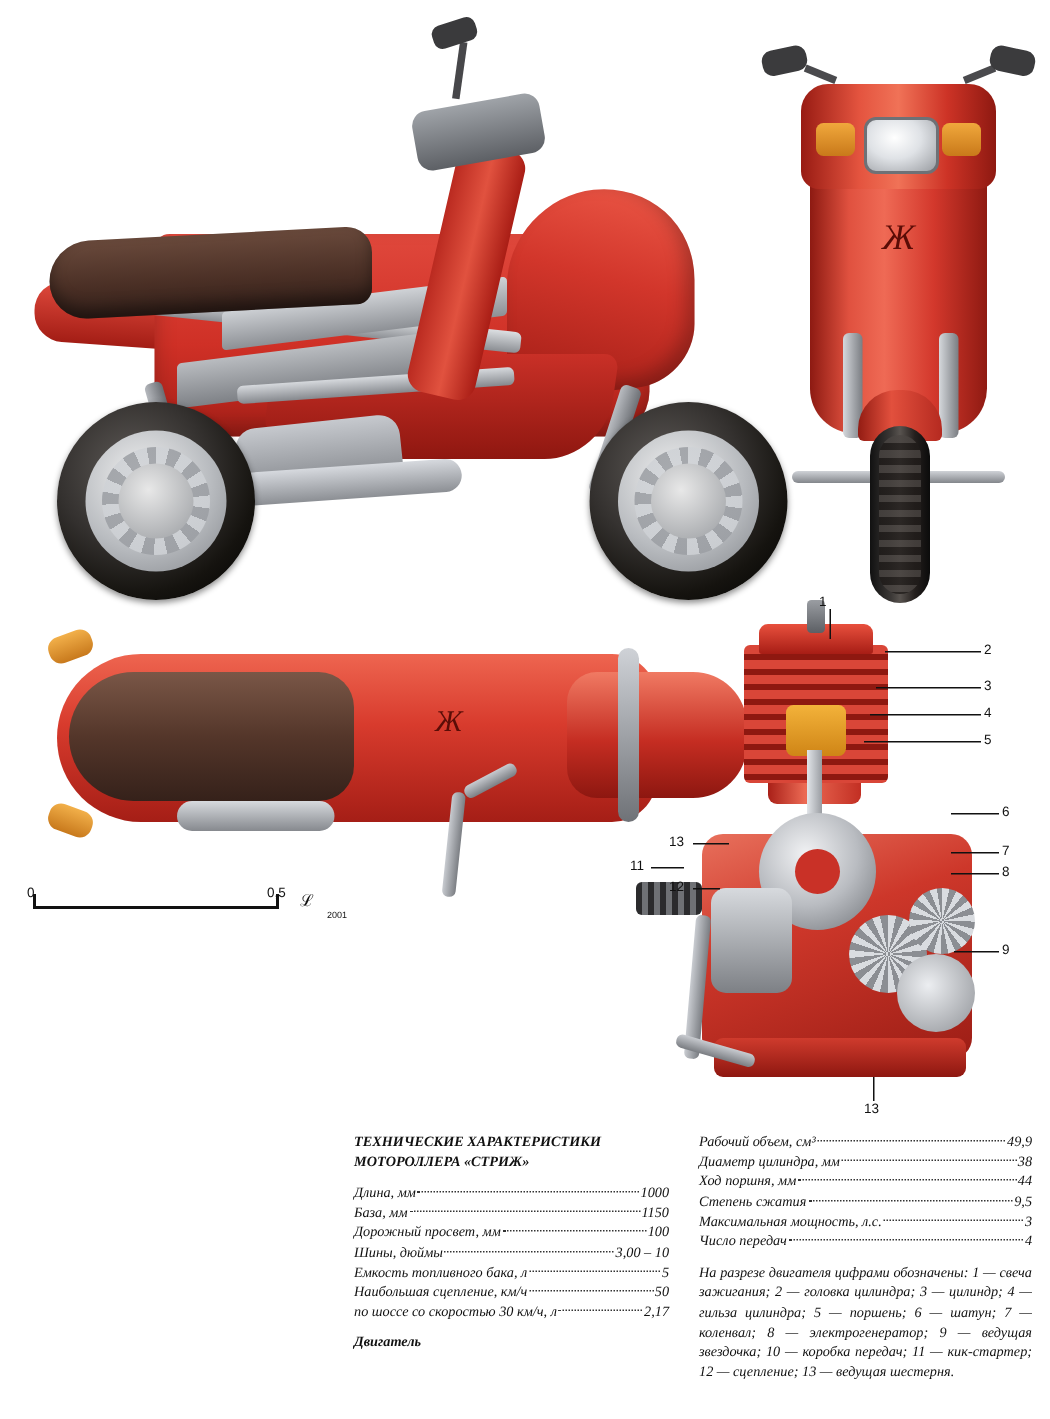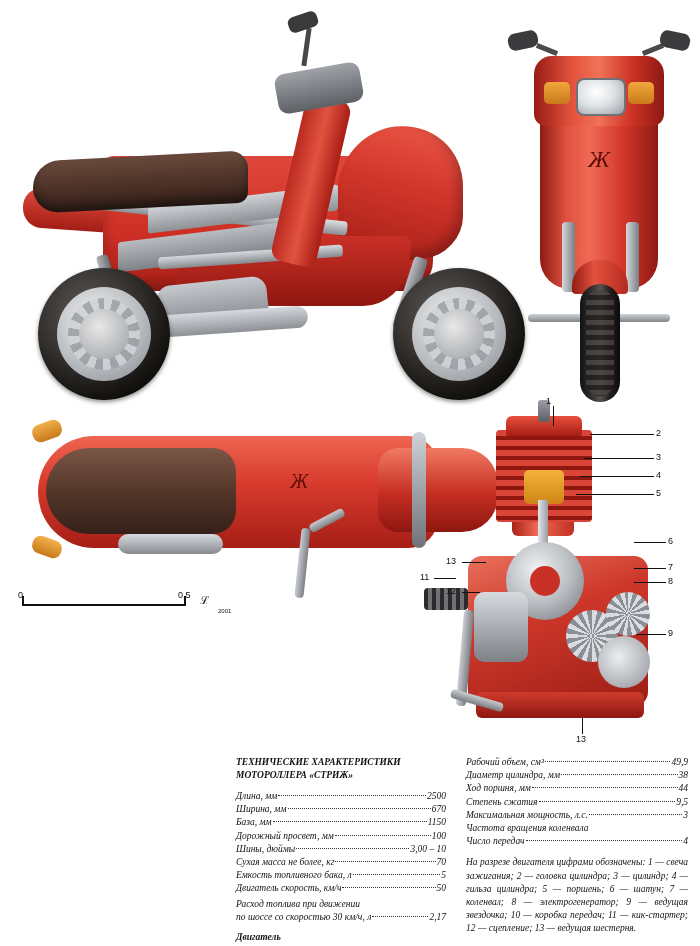--- a/index.html
+++ b/index.html
@@ -374,59 +374,48 @@
 
     <div class="spec-col" id="spec-left">
       <div class="spec-title">
         <span>ТЕХНИЧЕСКИЕ ХАРАКТЕРИСТИКИ</span><br>
         <span>МОТОРОЛЛЕРА «СТРИЖ»</span>
       </div>
 
       <div class="spec-row">
         <span class="lbl">Длина, мм</span>
         <span class="dots"></span>
-        <span class="val">2500</span>
-      </div>
-      <div class="spec-row">
-        <span class="lbl">Ширина, мм</span>
-        <span class="dots"></span>
-        <span class="val">670</span>
+        <span class="val">1000</span>
       </div>
       <div class="spec-row">
         <span class="lbl">База, мм</span>
         <span class="dots"></span>
         <span class="val">1150</span>
       </div>
       <div class="spec-row">
         <span class="lbl">Дорожный просвет, мм</span>
         <span class="dots"></span>
         <span class="val">100</span>
       </div>
       <div class="spec-row">
         <span class="lbl">Шины, дюймы</span>
         <span class="dots"></span>
         <span class="val">3,00 – 10</span>
       </div>
       <div class="spec-row">
-        <span class="lbl">Сухая масса не более, кг</span>
-        <span class="dots"></span>
-        <span class="val">70</span>
-      </div>
-      <div class="spec-row">
         <span class="lbl">Емкость топливного бака, л</span>
         <span class="dots"></span>
         <span class="val">5</span>
       </div>
       <div class="spec-row">
-        <span class="lbl">Двигатель скорость, км/ч</span>
+        <span class="lbl">Наибольшая сцепление, км/ч</span>
         <span class="dots"></span>
         <span class="val">50</span>
       </div>
 
-      <div class="spec-note">Расход топлива при движении</div>
       <div class="spec-row">
         <span class="lbl">по шоссе со скоростью 30 км/ч, л</span>
         <span class="dots"></span>
         <span class="val">2,17</span>
       </div>
 
       <div class="spec-head">Двигатель</div>
 
     </div>
 
@@ -449,21 +438,20 @@
       <div class="spec-row">
         <span class="lbl">Степень сжатия</span>
         <span class="dots"></span>
         <span class="val">9,5</span>
       </div>
       <div class="spec-row">
         <span class="lbl">Максимальная мощность, л.с.</span>
         <span class="dots"></span>
         <span class="val">3</span>
       </div>
-      <div class="wrapline">Частота вращения коленвала</div>
       <div class="spec-row">
         <span class="lbl">Число передач</span>
         <span class="dots"></span>
         <span class="val">4</span>
       </div>
 
       <div class="spec-para">На разрезе двигателя цифрами обозначены: 1 — свеча зажигания; 2 — головка цилиндра; 3 — цилиндр; 4 — гильза цилиндра; 5 — поршень; 6 — шатун; 7 — коленвал; 8 — электрогенератор; 9 — ведущая звездочка; 10 — коробка передач; 11 — кик-стартер; 12 — сцепление; 13 — ведущая шестерня.</div>
     </div>
 
   </div>

